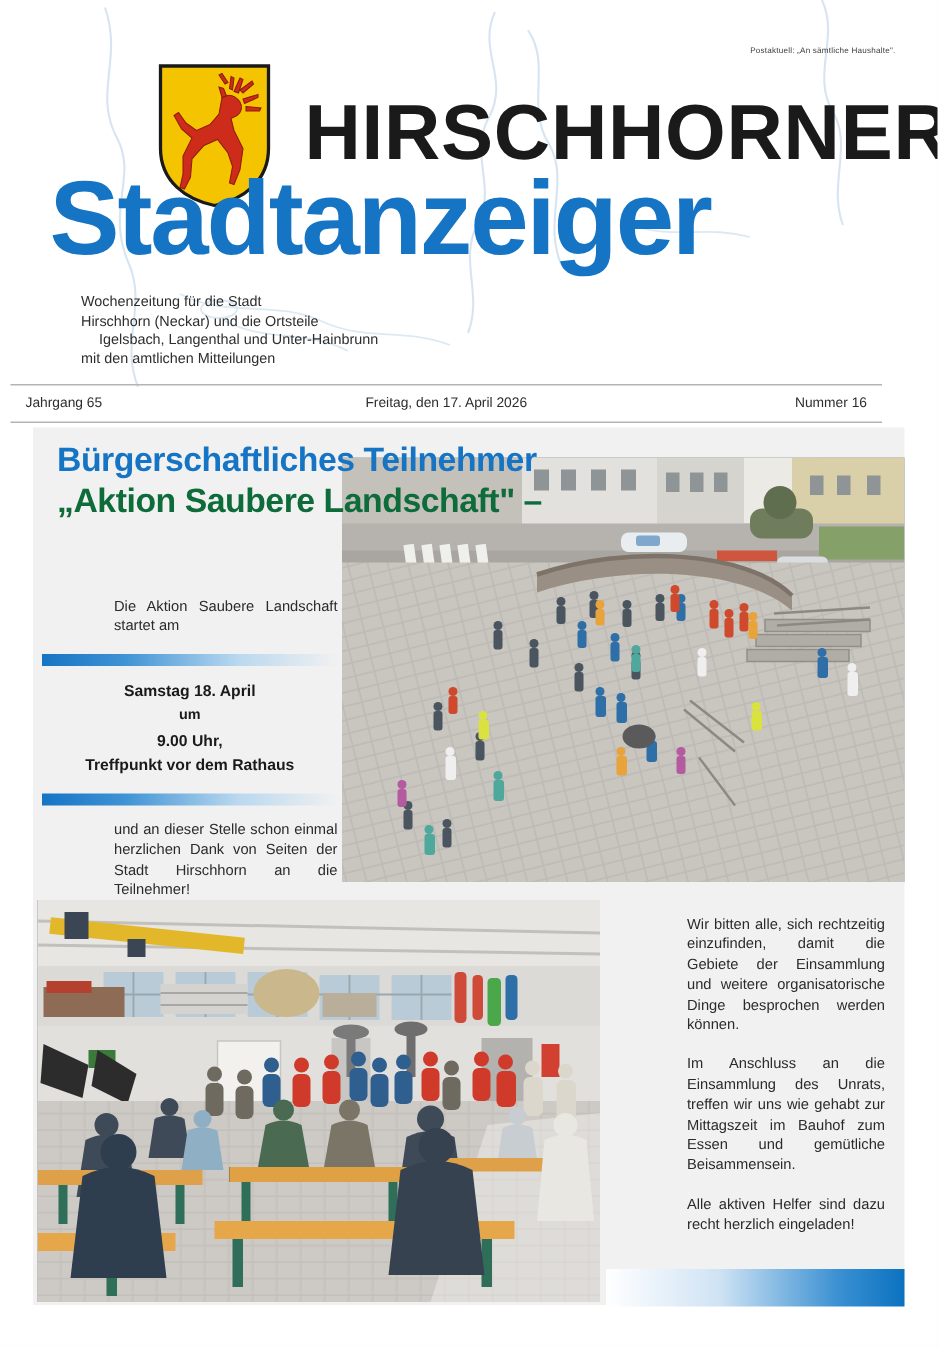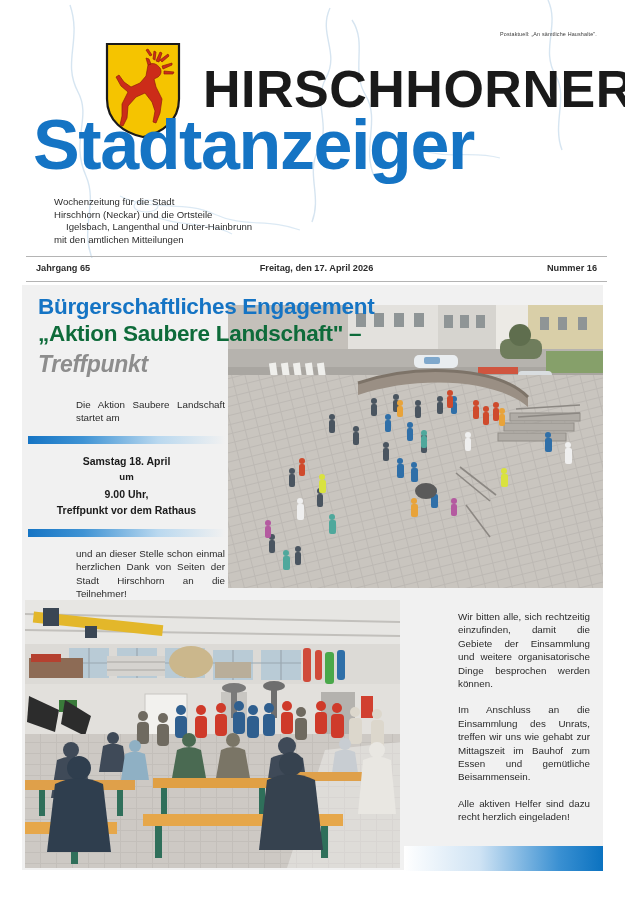--- a/index.html
+++ b/index.html
@@ -68,25 +68,24 @@
     font-size: 9.6px;
     line-height: 12.6px;
     color: #2d2d2d;
     white-space: nowrap;
   }
   .subtitle div:nth-child(3) { padding-left: 12px; }
 
   
   .infobar {
     position: absolute;
-    left: 26px; top: 256px;
+    left: 7px; top: 256px;
     width: 581px; height: 24px;
     border-top: 1px solid #b4b4b4;
     border-bottom: 1px solid #b4b4b4;
-    font-weight: bold;
   }
   .infobar > div {
     position: absolute;
     top: 6px;
     font-size: 9.2px;
     color: #2d2d2d;
     white-space: nowrap;
   }
   .infobar .ib-left  { left: 10px; }
   .infobar .ib-mid   { left: 0; width: 581px; text-align: center; }
@@ -395,23 +394,22 @@
           <circle cx="40" cy="218" r="3"></circle>
             <rect x="37" y="221" width="6" height="12" rx="2"></rect>
         </g>
       </g>
 
       <ellipse cx="198" cy="186" rx="11" ry="8" fill="#5a5a5a"></ellipse>
     </svg>
   </div>
 
   <div class="headline">
-    <div class="hl-line hl-1">Bürgerschaftliches Engagement</div>
+    <div class="hl-line hl-1">Bürgerschaftliches Teilnehmer</div>
     <div class="hl-line hl-2">„Aktion Saubere Landschaft" –</div>
-    <div class="hl-line hl-3">Treffpunkt</div>
   </div>
 
   <div class="col-left">
     <div class="para">Die Aktion Saubere Landschaft startet am</div>
     <div class="bar"></div>
     <div class="highlight">
       <div class="b">Samstag 18. April</div>
       <div class="n">um</div>
       <div class="b">9.00 Uhr,</div>
       <div class="b">Treffpunkt vor dem Rathaus</div>

